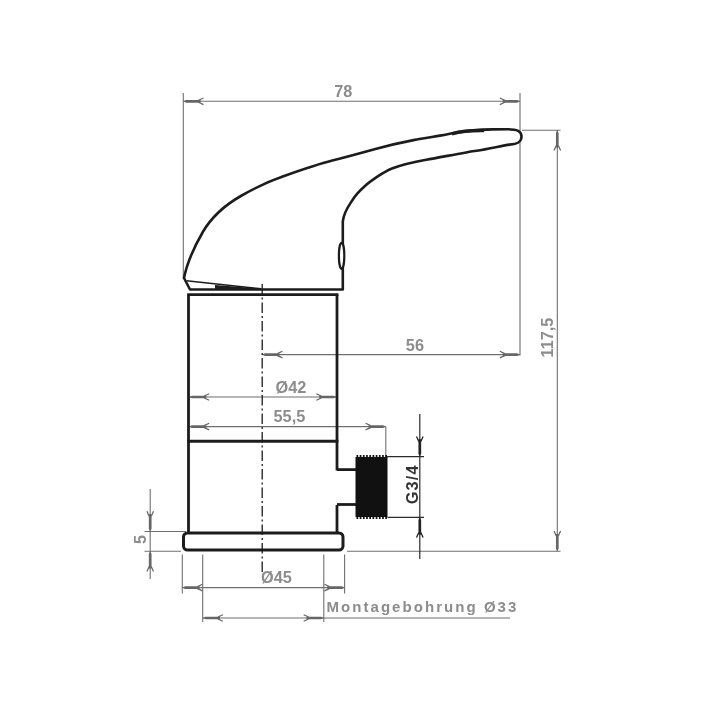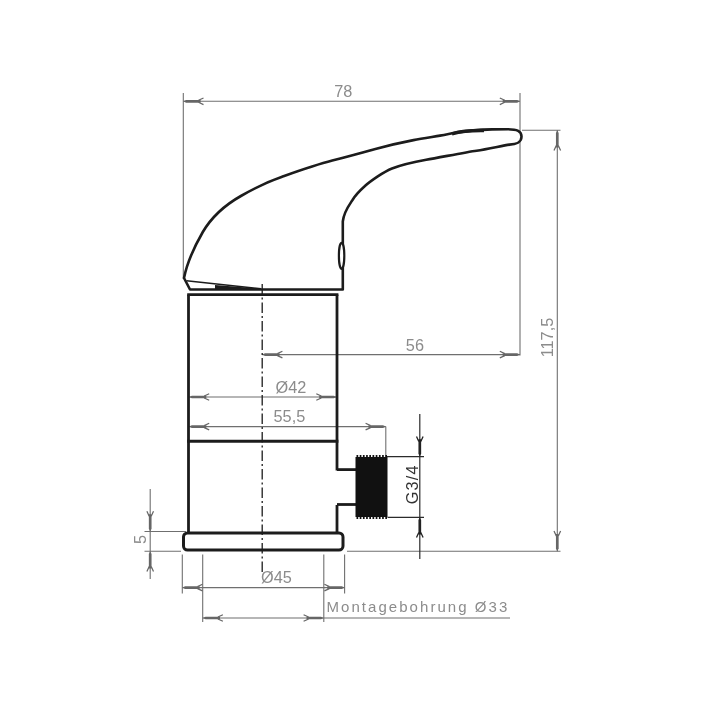--- a/index.html
+++ b/index.html
@@ -1,16 +1,16 @@
 <!DOCTYPE html>
 <html><head>
 <meta charset="utf-8">
 <style>
   html,body{margin:0;padding:0;background:#ffffff;}
-  .wrap{width:602px;height:709px;position:relative;background:#fde047;}
+  .wrap{width:602px;height:709px;position:relative;background:#fde047;font-weight:bold;}
   svg{display:block;}
   text{font-family:"Liberation Sans",sans-serif;}
 </style>
 </head>
 <body>
 <div class="wrap">
 <svg width="709" height="709" viewBox="0 0 709 709">
   <defs>
     <g id="ar">
       <polygon points="0,0 2.8,-1.35 17.3,-1.35 17.3,1.35 2.8,1.35" fill="#666666"></polygon>

